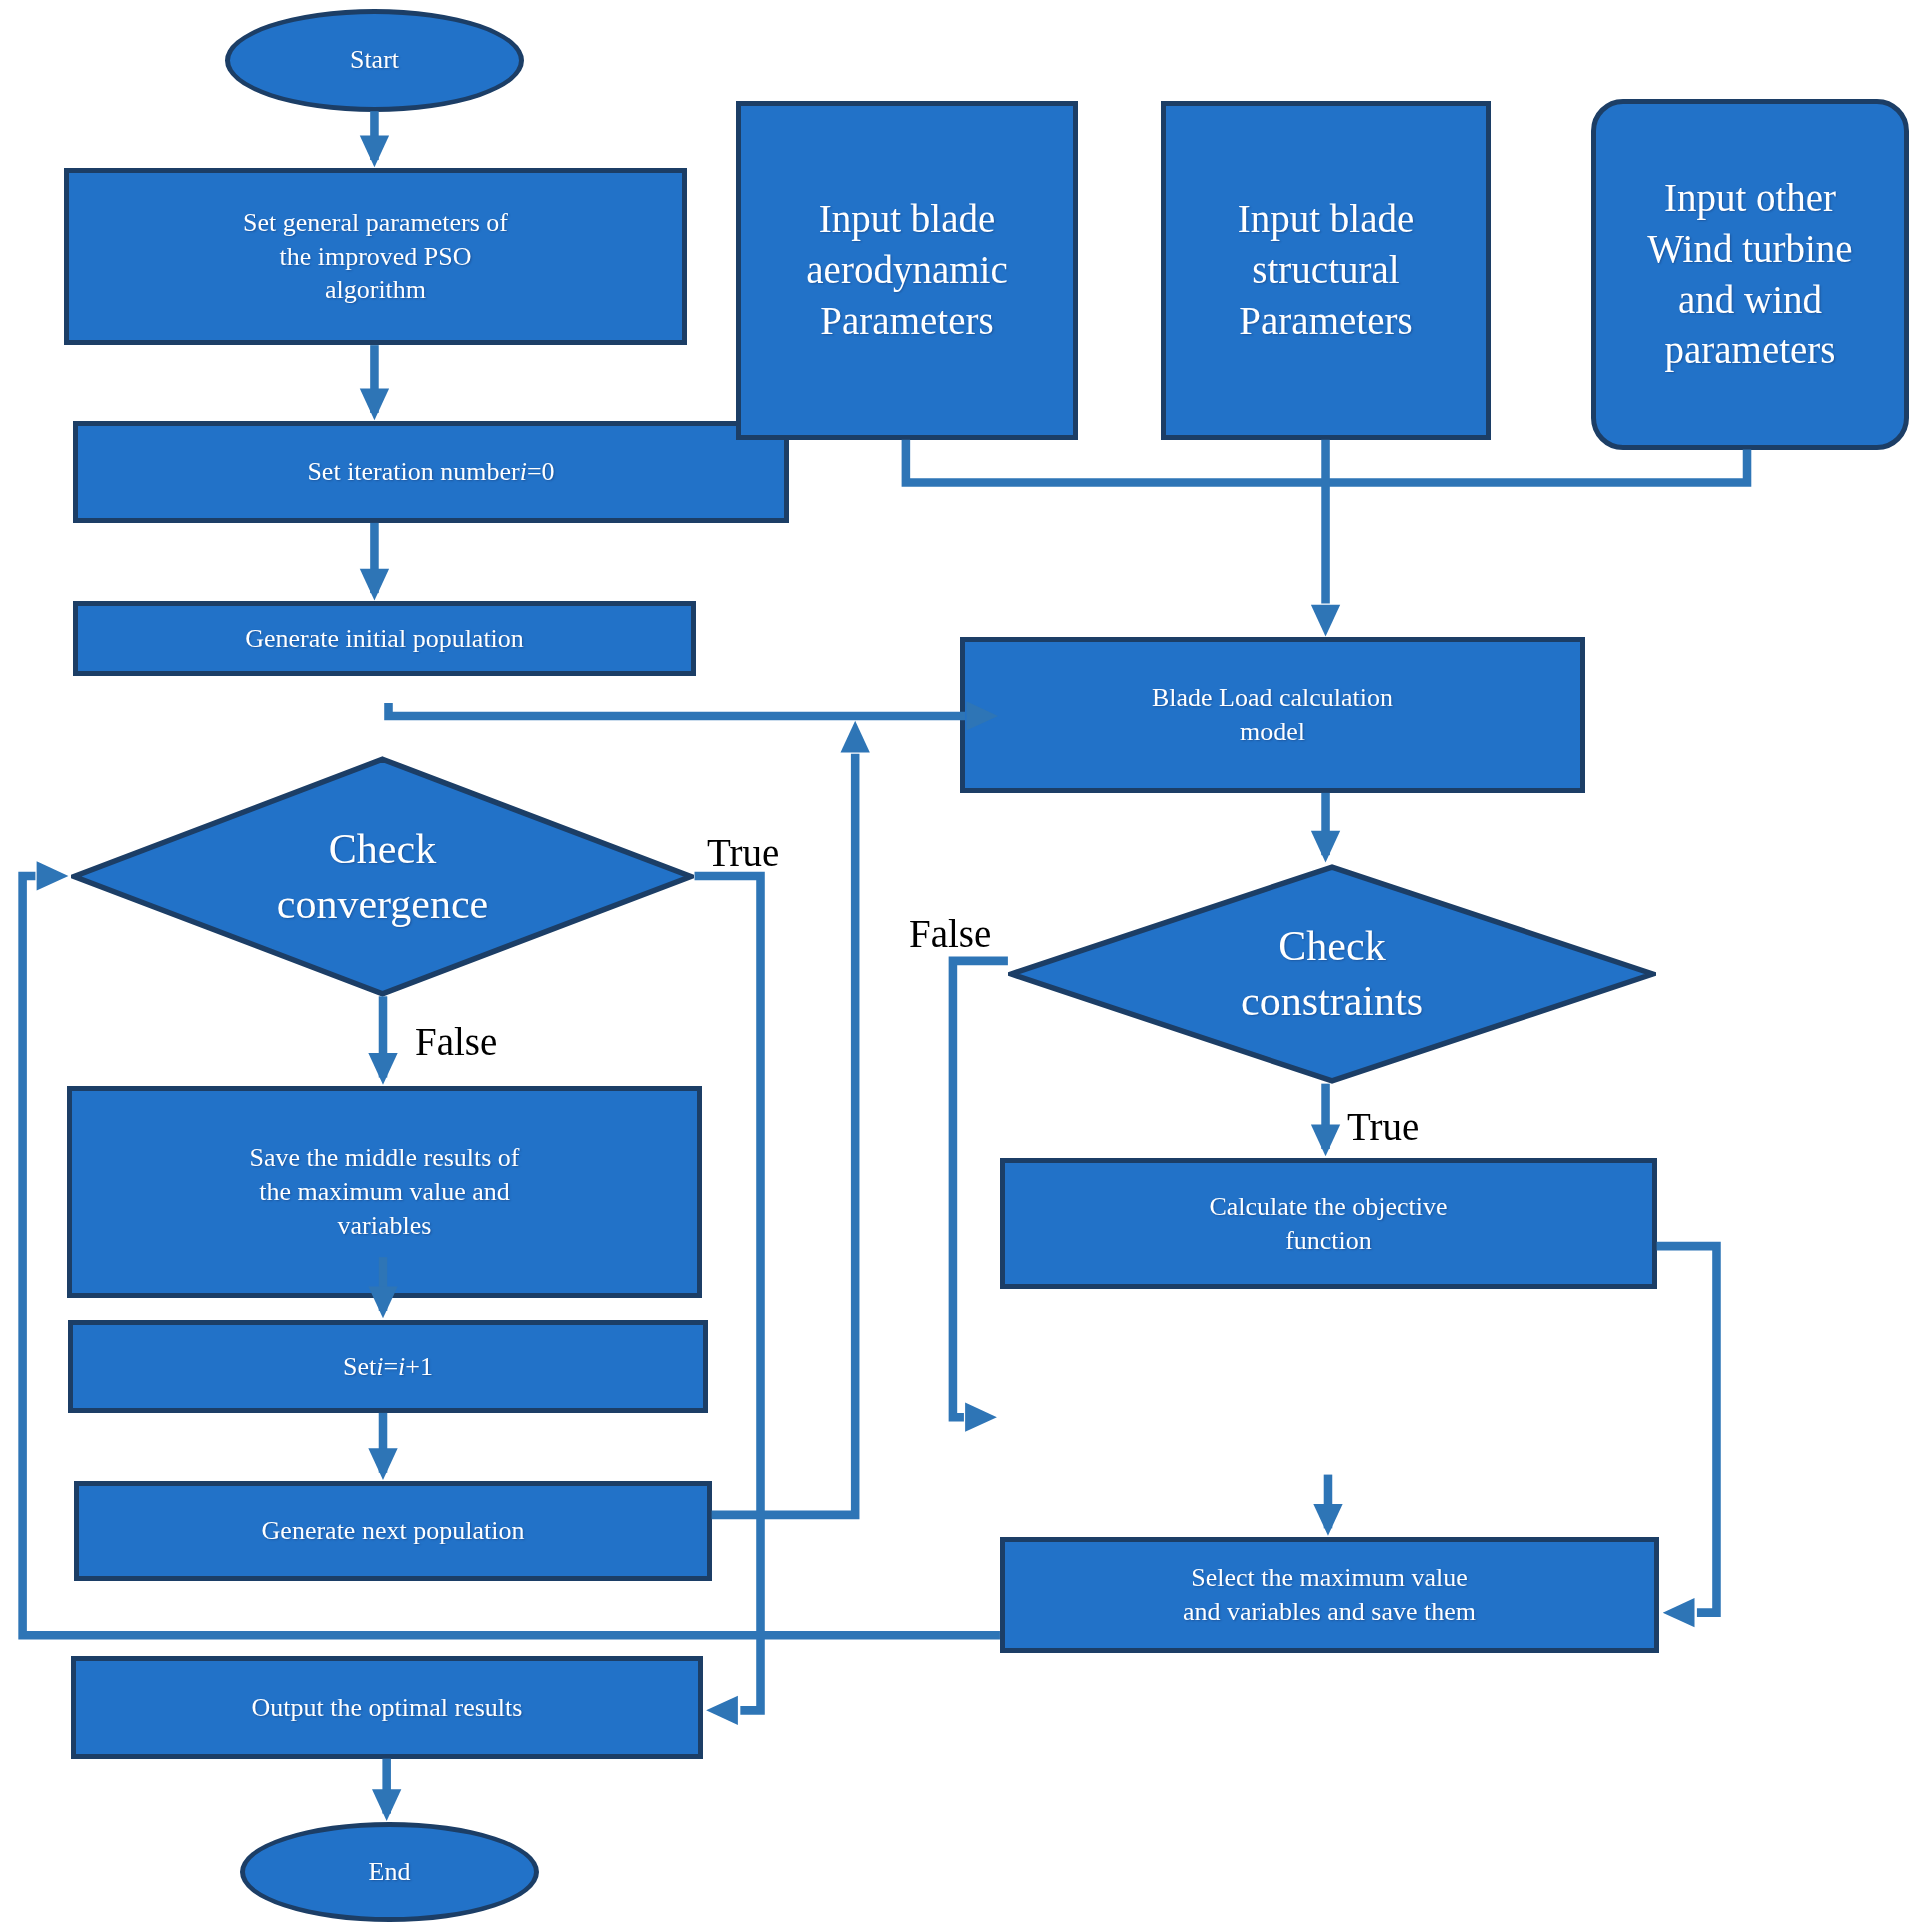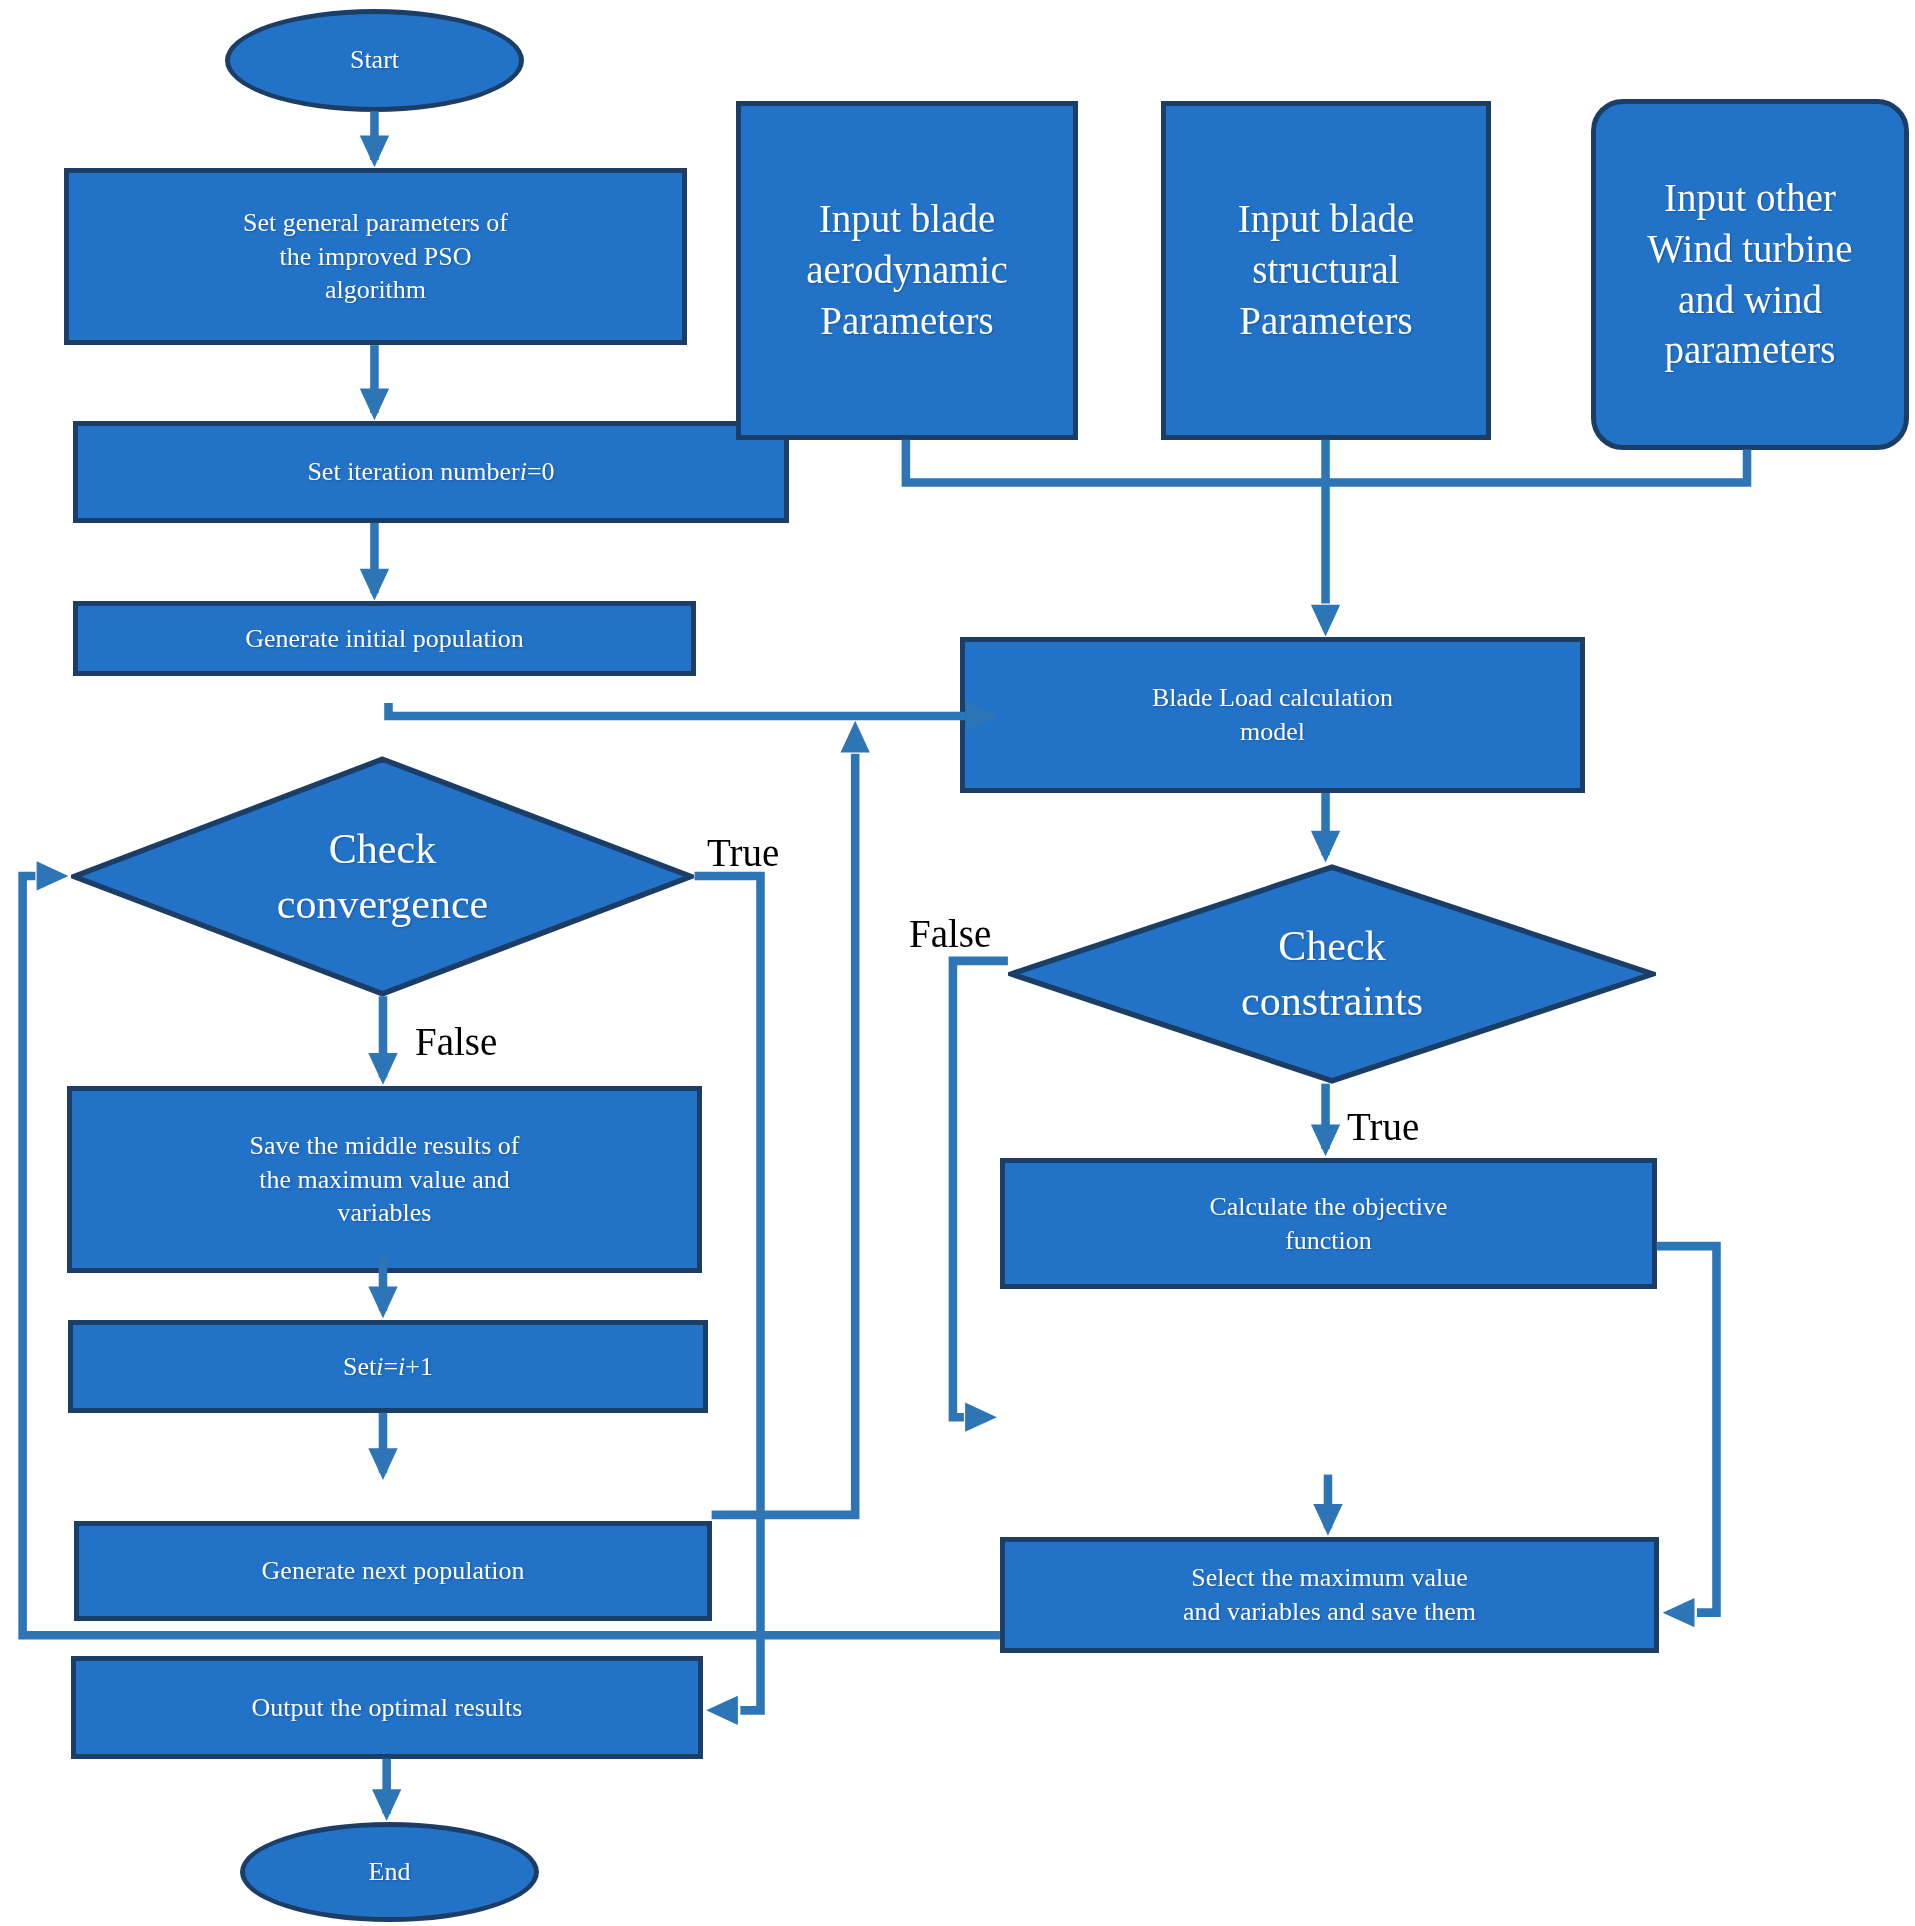--- a/index.html
+++ b/index.html
@@ -50,27 +50,27 @@
   <div class="node" style="left:73px; top:601px; width:623px; height:75px;">Generate initial population</div>
 
   <div class="diamond-wrap" style="left:71px; top:756px; width:623px; height:241px;">
     <svg viewBox="0 0 1020 394">
       <polygon class="diamond-shape" points="510,5 1015,197 510,389 5,197"></polygon>
     </svg>
     <div class="diamond-label">Check
 convergence</div>
   </div>
 
-  <div class="node" style="left:67px; top:1086px; width:635px; height:187px;">Save the middle results of
+  <div class="node" style="left:67px; top:1086px; width:635px; height:212px;">Save the middle results of
 the maximum value and
 variables</div>
 
   <div class="node" style="left:68px; top:1320px; width:640px; height:93px;">Set <i>i</i>=<i>i</i>+1</div>
 
-  <div class="node" style="left:74px; top:1481px; width:638px; height:100px;margin-top:40px;">Generate next population</div>
+  <div class="node" style="left:74px; top:1481px; width:638px; height:100px;">Generate next population</div>
 
   <div class="node ellipse" style="left:240px; top:1822px; width:299px; height:100px;">End</div>
 
   <div class="node" style="left:71px; top:1656px; width:632px; height:103px;">Output the optimal results</div>
 
   <div class="node input-box" style="left:736px; top:101px; width:342px; height:339px;">Input blade
 aerodynamic
 Parameters</div>
 
   <div class="node input-box" style="left:1161px; top:101px; width:330px; height:339px;">Input blade

